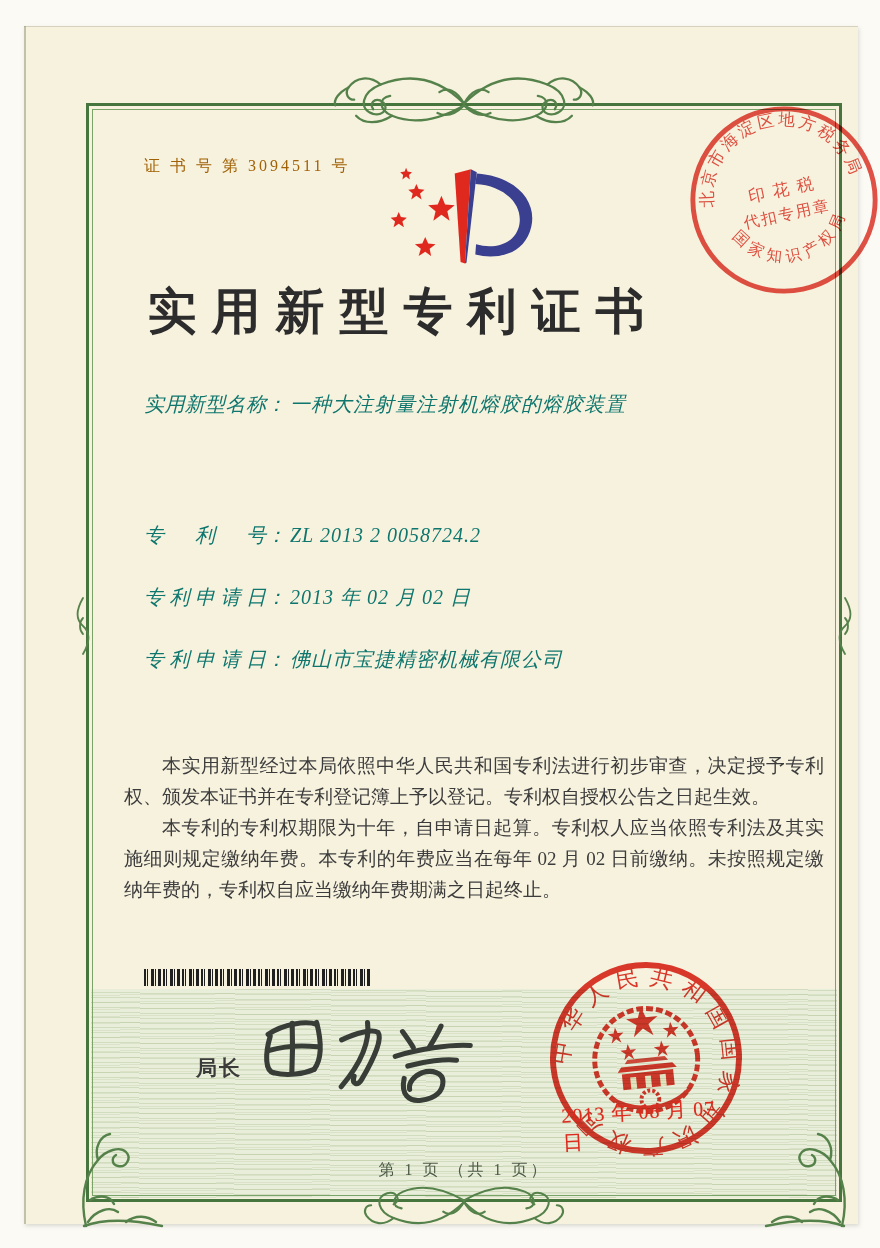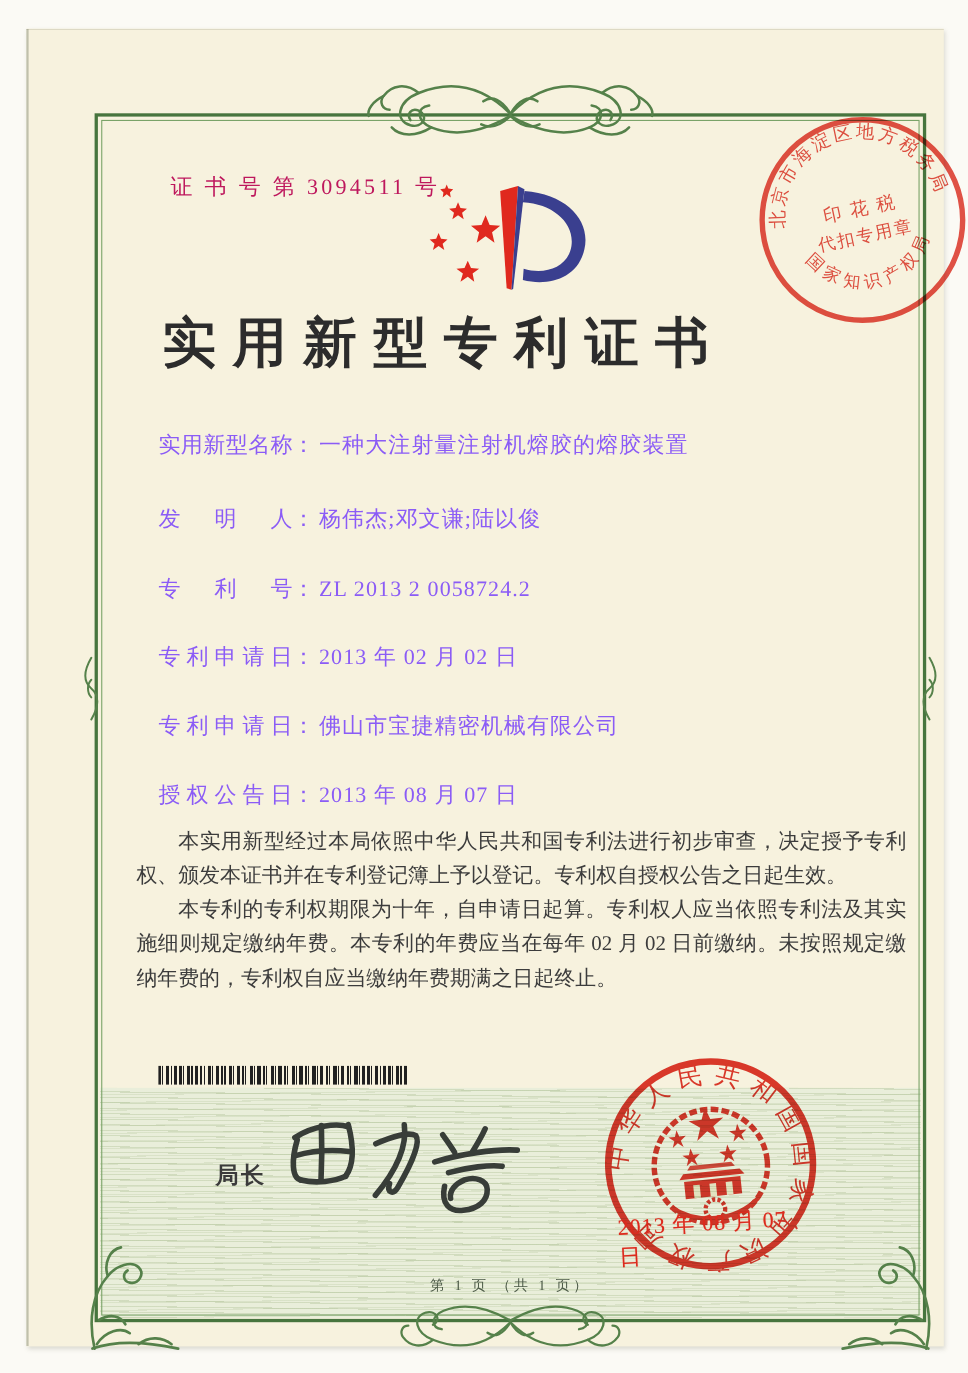--- a/index.html
+++ b/index.html
@@ -26,33 +26,33 @@
   
   .band{
     position:absolute;left:67px;top:963px;width:746px;height:209px;z-index:1;
     background:
       repeating-linear-gradient(0.6deg, rgba(148,172,118,.28) 0 1px, rgba(0,0,0,0) 1px 5px),
       repeating-linear-gradient(-0.6deg, rgba(148,172,118,.18) 0 1px, rgba(0,0,0,0) 1px 7px),
       #e9eeda;
   }
   .ornament{position:absolute;z-index:3;pointer-events:none;}
   .cert-no{
-    position:absolute;left:120px;top:130px;font-size:20px;color:#be185d;letter-spacing:3px;z-index:4;margin-left:11px;
+    position:absolute;left:120px;top:130px;font-size:16px;color:#a16207;letter-spacing:3px;z-index:4;
   }
   .logo{position:absolute;left:360px;top:140px;width:162px;height:122px;z-index:4;}
   .tax-stamp{
     position:absolute;left:662px;top:76px;width:196px;height:196px;z-index:6;
     transform:rotate(-12deg);opacity:.88;mix-blend-mode:multiply;
   }
   .title{
     position:absolute;left:62px;top:253px;width:620px;margin:0;z-index:4;
     text-align:center;font-size:49px;font-weight:700;color:#2c2c2c;
     letter-spacing:15px;text-indent:15px;
   }
-  .field-row{position:absolute;left:120px;width:660px;font-size:20px;color:#8b5cf6;z-index:4;}
+  .field-row{position:absolute;left:120px;width:660px;font-size:20px;color:#0f766e;z-index:4;font-style:italic;}
   .field-row .lbl{
     display:inline-block;width:122px;text-align:justify;text-align-last:justify;vertical-align:bottom;
   }
   .field-row .colon{display:inline-block;}
   .field-row .val{margin-left:4px;letter-spacing:1px;}
   .row-0{top:365px;} .row-1{top:432px;} .row-2{top:496px;}
   .row-3{top:558px;} .row-4{top:620px;} .row-5{top:683px;}
   .body-text{
     position:absolute;left:100px;top:724px;width:700px;z-index:4;
     font-size:19px;line-height:31px;color:#3c3c3c;text-align:justify;
@@ -70,21 +70,21 @@
     position:absolute;left:523px;top:933px;width:198px;height:198px;z-index:5;
     opacity:.92;mix-blend-mode:multiply;transform:rotate(-6deg);
   }
   .seal-date{
     position:absolute;left:538px;top:1072px;width:180px;z-index:6;
     color:#dd2a1d;font-size:20px;letter-spacing:1px;transform:rotate(-3deg);
     text-shadow:0 0 1px rgba(221,42,29,.4);
   }
   .footer{
     position:absolute;left:62px;top:1134px;width:756px;text-align:center;z-index:4;
-    font-size:13px;color:#4c5a47;letter-spacing:3px;
+    font-size:16px;color:#4c5a47;letter-spacing:3px;
   }
   .green-stroke{stroke:#55814a;fill:none;stroke-linecap:round;stroke-linejoin:round;}
 </style>
 </head>
 <body>
 
 <div class="page">
   <div class="paper">
 
     <div class="band"></div>
@@ -196,34 +196,28 @@
       </text>
       <text x="100" y="95" text-anchor="middle" fill="#e03a2e" font-size="17" letter-spacing="2" font-family="'Liberation Serif',serif">印 花 税</text>
       <text x="100" y="120" text-anchor="middle" fill="#e03a2e" font-size="16" letter-spacing="2" font-family="'Liberation Serif',serif">代扣专用章</text>
     </svg>
 
     <h1 class="title">实用新型专利证书</h1>
 
     <div class="field-row row-0">
       <span class="lbl">实用新型名称</span><span class="colon">：</span><span class="val">一种大注射量注射机熔胶的熔胶装置</span>
     </div>
-    <div class="field-row row-1">
-      <span class="lbl">发明人</span><span class="colon">：</span><span class="val">杨伟杰;邓文谦;陆以俊</span>
-    </div>
     <div class="field-row row-2">
       <span class="lbl">专利号</span><span class="colon">：</span><span class="val">ZL 2013 2 0058724.2</span>
     </div>
     <div class="field-row row-3">
       <span class="lbl">专利申请日</span><span class="colon">：</span><span class="val">2013 年 02 月 02 日</span>
     </div>
     <div class="field-row row-4">
       <span class="lbl">专利申请日</span><span class="colon">：</span><span class="val">佛山市宝捷精密机械有限公司</span>
-    </div>
-    <div class="field-row row-5">
-      <span class="lbl">授权公告日</span><span class="colon">：</span><span class="val">2013 年 08 月 07 日</span>
     </div>
 
     <div class="body-text">
       <p>本实用新型经过本局依照中华人民共和国专利法进行初步审查，决定授予专利权、颁发本证书并在专利登记簿上予以登记。专利权自授权公告之日起生效。</p>
       <p>本专利的专利权期限为十年，自申请日起算。专利权人应当依照专利法及其实施细则规定缴纳年费。本专利的年费应当在每年 02 月 02 日前缴纳。未按照规定缴纳年费的，专利权自应当缴纳年费期满之日起终止。</p>
     </div>
 
     <div class="barcode"></div>
 
     <div class="sig-title">局长</div>

